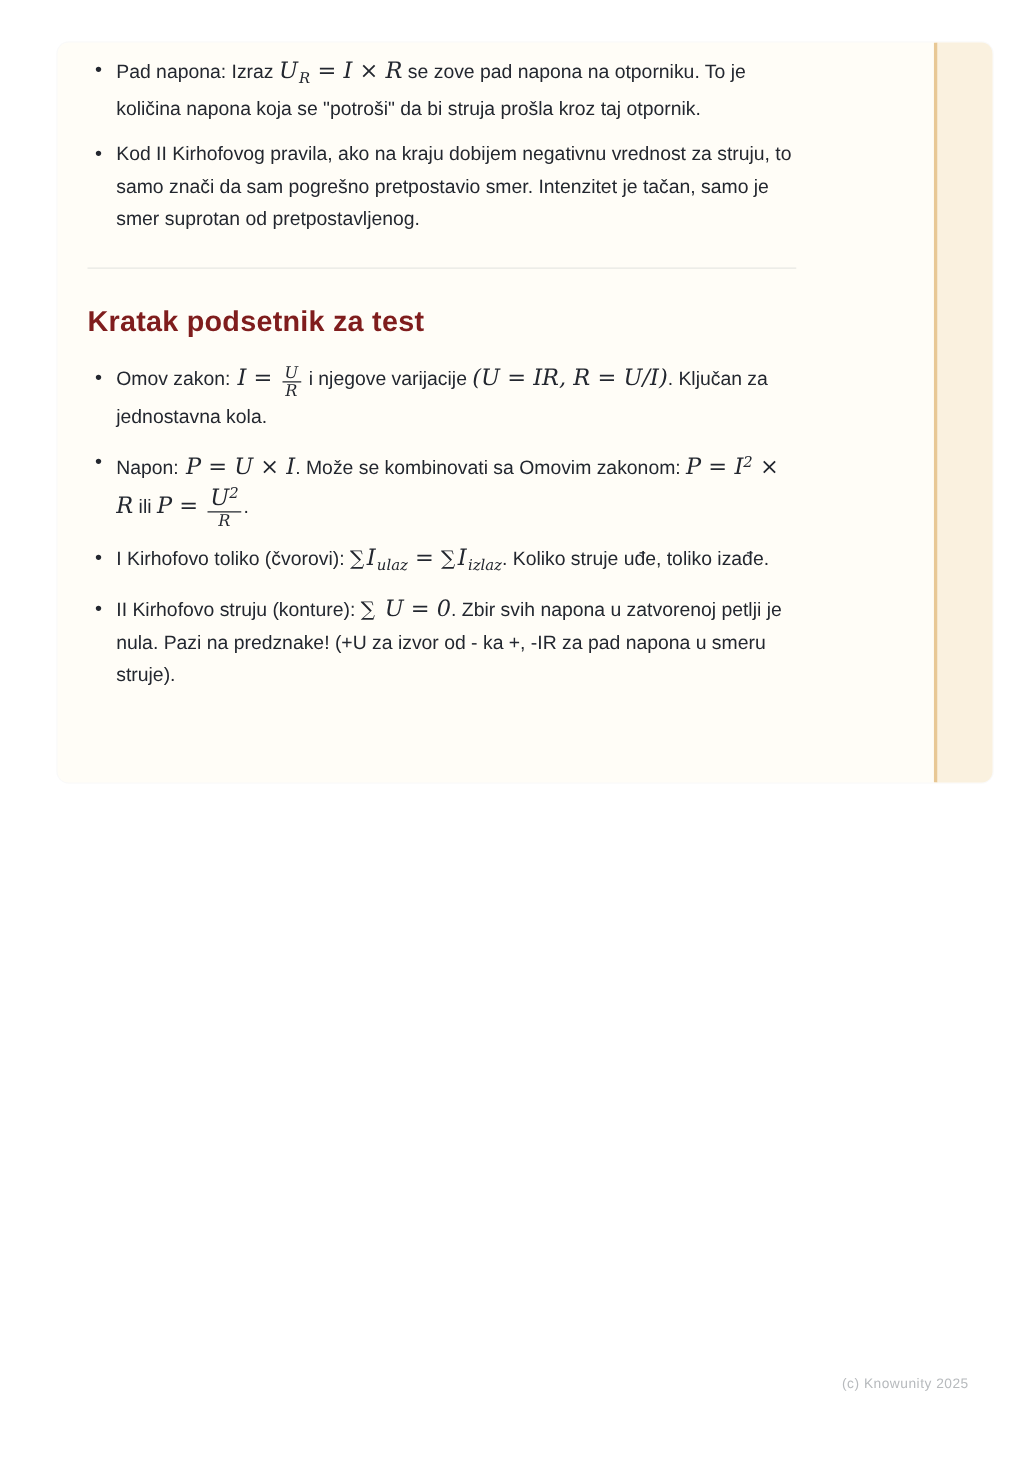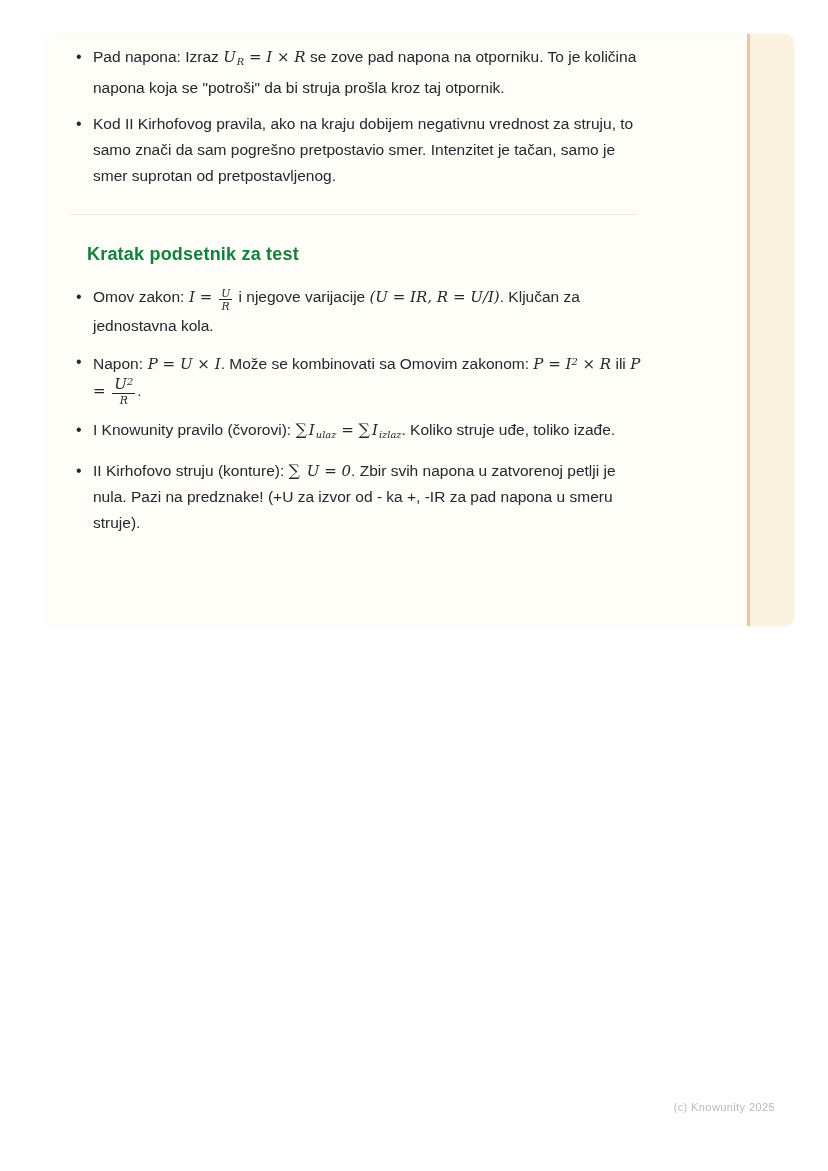--- a/index.html
+++ b/index.html
@@ -45,21 +45,21 @@
     content: "\2022";
     position: absolute;
     left: 6px; top: 0;
     font-size: 16px;
     color: #23272F;
   }
   .bold { font-weight: 400; }
   .math {
     font-family: "DejaVu Serif", serif;
     font-style: italic;
-    font-size: 15px;
+    font-size: 18px;
   }
   .math sub {
     font-size: 0.66em;
     vertical-align: -0.3em;
     margin-left: 1px;
   }
   .math sup {
     font-size: 0.66em;
     vertical-align: 0.45em;
   }
@@ -87,25 +87,25 @@
     padding-top: 1px;
     font-size: 0.72em;
   }
   .divider {
     border: none;
     border-top: 1px solid #E7E7E4;
     width: 567px;
     margin: 25px 0 0 0;
   }
   .heading {
-    color: #15803d;
-    font-size: 18px;
+    color: #7f1d1d;
+    font-size: 23px;
     font-weight: 700;
     letter-spacing: 0.2px;
-    margin: 29px 0 19px 17px;
+    margin: 29px 0 19px 0;
   }
   .footer {
     position: absolute;
     top: 1101px;
     right: 53px;
     font-size: 11px;
     letter-spacing: 0.4px;
     color: #B7BABD;
     text-align: right;
   }
@@ -118,19 +118,19 @@
   <div class="content">
     <ul class="list">
         <li><span class="bold">Pad napona:</span> Izraz <span class="math">U<sub>R</sub></span><span class="math"> = I × R</span> se zove <span class="bold">pad napona</span> na otporniku. To je količina napona koja se "potroši" da bi struja prošla kroz taj otpornik.</li>
         <li>Kod II Kirhofovog pravila, ako na kraju dobijem negativnu vrednost za struju, to samo znači da sam pogrešno pretpostavio smer. Intenzitet je tačan, samo je smer suprotan od pretpostavljenog.</li>
       </ul>
     <hr class="divider">
     <h2 class="heading">Kratak podsetnik za test</h2>
     <ul class="list">
         <li><span class="bold">Omov zakon:</span><span class="math"> I = </span><span class="math frac"><span class="num">U</span><span class="den">R</span></span> i njegove varijacije <span class="math">(U = IR, R = U/I)</span>. Ključan za jednostavna kola.</li>
         <li><span class="bold">Napon:</span><span class="math"> P = U × I</span>. Može se kombinovati sa Omovim zakonom: <span class="math">P = </span><span class="math">I<sup>2</sup></span><span class="math"> × R</span> ili <span class="math">P = </span><span class="math frac"><span class="num"><span class="math">U<sup>2</sup></span></span><span class="den">R</span></span>.</li>
-        <li><span class="bold">I Knowunity pravilo (čvorovi):</span> <span class="sum">∑</span><span class="math">I<sub>ulaz</sub></span><span class="math"> = </span><span class="sum">∑</span><span class="math">I<sub>izlaz</sub></span>. Koliko struje uđe, toliko izađe.</li>
+        <li><span class="bold">I Kirhofovo toliko (čvorovi):</span> <span class="sum">∑</span><span class="math">I<sub>ulaz</sub></span><span class="math"> = </span><span class="sum">∑</span><span class="math">I<sub>izlaz</sub></span>. Koliko struje uđe, toliko izađe.</li>
         <li><span class="bold">II Kirhofovo struju (konture):</span> <span class="sum">∑</span><span class="math"> U = 0</span>. Zbir svih napona u zatvorenoj petlji je nula. Pazi na predznake! (+U za izvor od - ka +, -IR za pad napona u smeru struje).</li>
       </ul>
   </div>
 </div>
 
 <div class="footer">(c) Knowunity 2025</div>
 
 </body></html>

